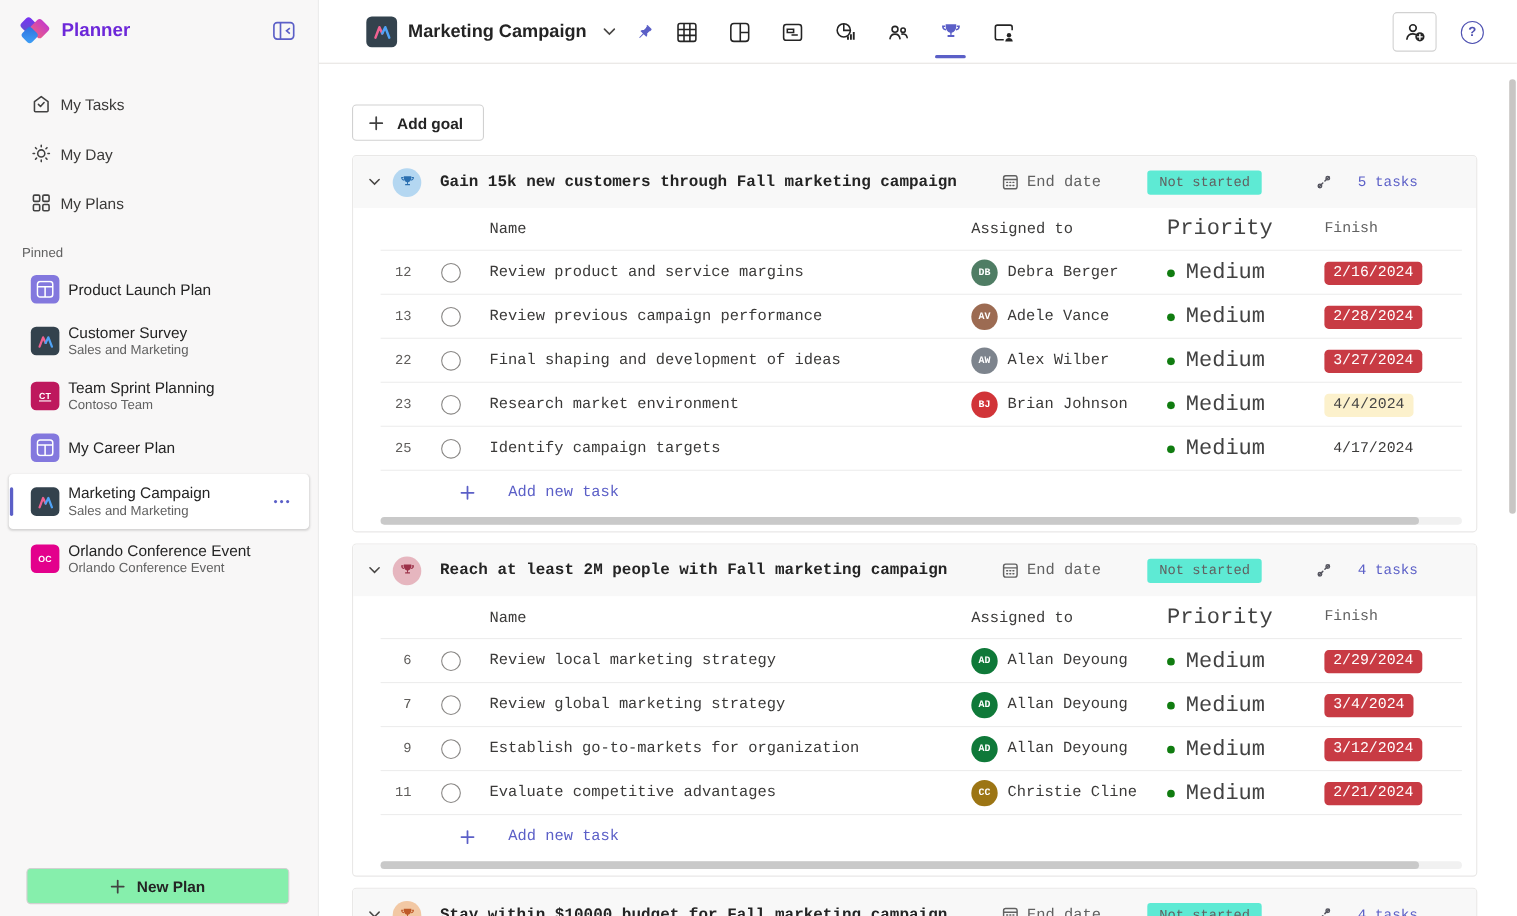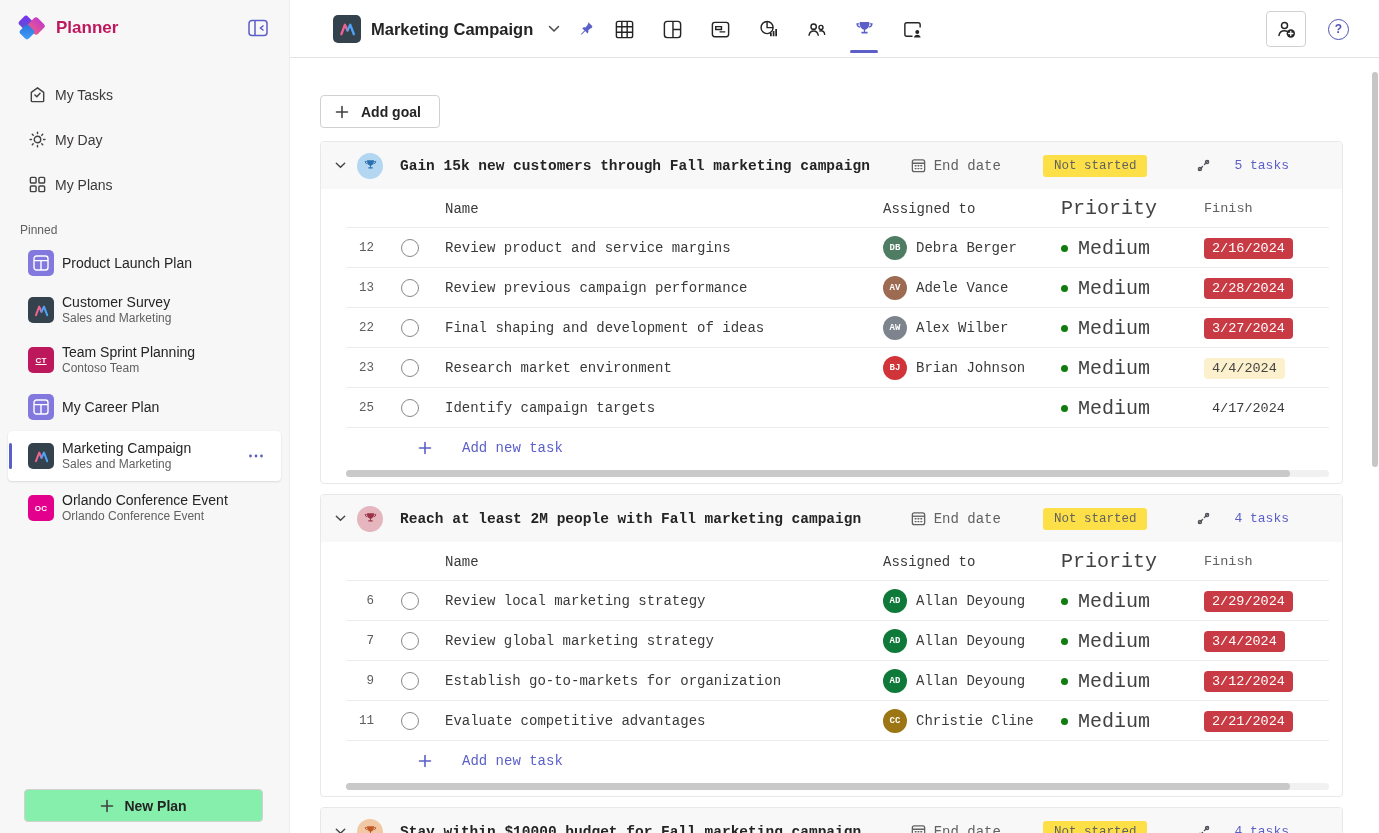--- a/index.html
+++ b/index.html
@@ -8,21 +8,21 @@
   .app { position:relative; width:1379px; height:833px; display:flex; }
 
   
   .sidebar { position:relative; width:290px; height:100%; background:#f8f7f7; border-right:1px solid #ececec; flex:none; }
   .sb-head { display:flex; align-items:center; height:56px; padding:0 20px 0 18px; }
   .logo { position:relative; width:28px; height:28px; flex:none; }
   .logo .d { position:absolute; border-radius:3px; }
   .d1 { width:12px; height:12px; left:2px; top:3px; transform:rotate(45deg); background:linear-gradient(135deg,#7b2ff7,#5b57c7); }
   .d2 { width:14px; height:14px; left:11px; top:5px; transform:rotate(45deg); background:linear-gradient(180deg,#c63bc7,#e85b8a); border-radius:4px; }
   .d3 { width:12px; height:12px; left:3px; top:12px; transform:rotate(45deg); background:linear-gradient(135deg,#2e6fde,#3fa2f7); }
-  .app-title { font-size:17px; font-weight:700; color:#be185d; margin-left:10px; flex:1; }
+  .app-title { font-size:17px; font-weight:700; color:#6d28d9; margin-left:10px; flex:1; }
   .collapse-btn { width:22px; height:22px; color:#5b5fc7; cursor:pointer; }
   .nav { margin-top:16px; }
   .nav-item { display:flex; align-items:center; height:45px; padding-left:28px; font-size:14px; color:#3b3a39; cursor:pointer; }
   .nav-item .nicon { width:19px; height:19px; margin-right:8px; color:#424242; }
   .pinned-label { margin:16px 0 4px 20px; font-size:12px; color:#616161; }
   .plan-item { position:relative; display:flex; align-items:center; padding:9px 10px 9px 28px; cursor:pointer; }
   .plan-ico { width:26px; height:26px; border-radius:5px; flex:none; margin-right:8px; display:flex; align-items:center; justify-content:center; color:#fff; font-size:8px; font-weight:700; }
   .plan-txt { min-width:0; flex:1; }
   .plan-title { font-size:14px; color:#242424; line-height:17px; }
   .plan-sub { font-size:12px; color:#616161; line-height:15px; }
@@ -55,21 +55,21 @@
   .goal-card { width:1023px; border:1px solid #e9e8e7; border-radius:4px; margin-top:13px; background:#fff; overflow:hidden;font-family:Liberation Mono, monospace; }
   .goal-card + .goal-card { margin-top:10px; }
   .goal-head { display:flex; align-items:center; height:47px; background:#f8f8f8; padding-left:13px; cursor:pointer; }
   .g-chev { width:13px; height:13px; color:#484644; flex:none; }
   .goal-ico { width:26px; height:26px; border-radius:50%; margin:0 17px 0 10px; display:flex; align-items:center; justify-content:center; flex:none; }
   .goal-ico svg { width:15px; height:15px; }
   .goal-title { font-size:14.5px; font-weight:600; color:#242424; flex:1; }
   .goal-meta { display:flex; align-items:center; padding-right:53px; }
   .enddate { display:flex; align-items:center; gap:7px; color:#616161; font-size:14px; cursor:pointer; }
   .enddate svg { width:17px; height:17px; }
-  .status-badge { margin-left:42px; background:#fde047; border-radius:3px; padding:4px 11px; font-size:12.5px; color:#616161; cursor:pointer; }
+  .status-badge { margin-left:42px; background:#5eead4; border-radius:3px; padding:4px 11px; font-size:12.5px; color:#616161; cursor:pointer; }
   .tasks-link { margin-left:49px; display:flex; align-items:center; gap:23px; font-size:13px; color:var(--accent); cursor:pointer; }
   .tasks-link svg { width:15px; height:15px; color:#55555f; }
 
   .grid { display:grid; grid-template-columns:56px 66px 424px 180px 144px 1fr; align-items:center; }
   .thead { height:39px; font-size:12px; color:#616161; position:relative; }
   .trow { height:40px; position:relative; }
   .thead::after,.trow::after { content:""; position:absolute; left:25px; right:13px; bottom:0; height:1px; background:#ededed; }
   .c-num { text-align:right; padding-right:3px; font-size:12.5px; color:#605e5c; }
   .c-chk { display:flex; justify-content:center; }
   .chk { width:18px; height:18px; border:1.5px solid #8a8886; border-radius:50%; background:#fff; cursor:pointer; }

